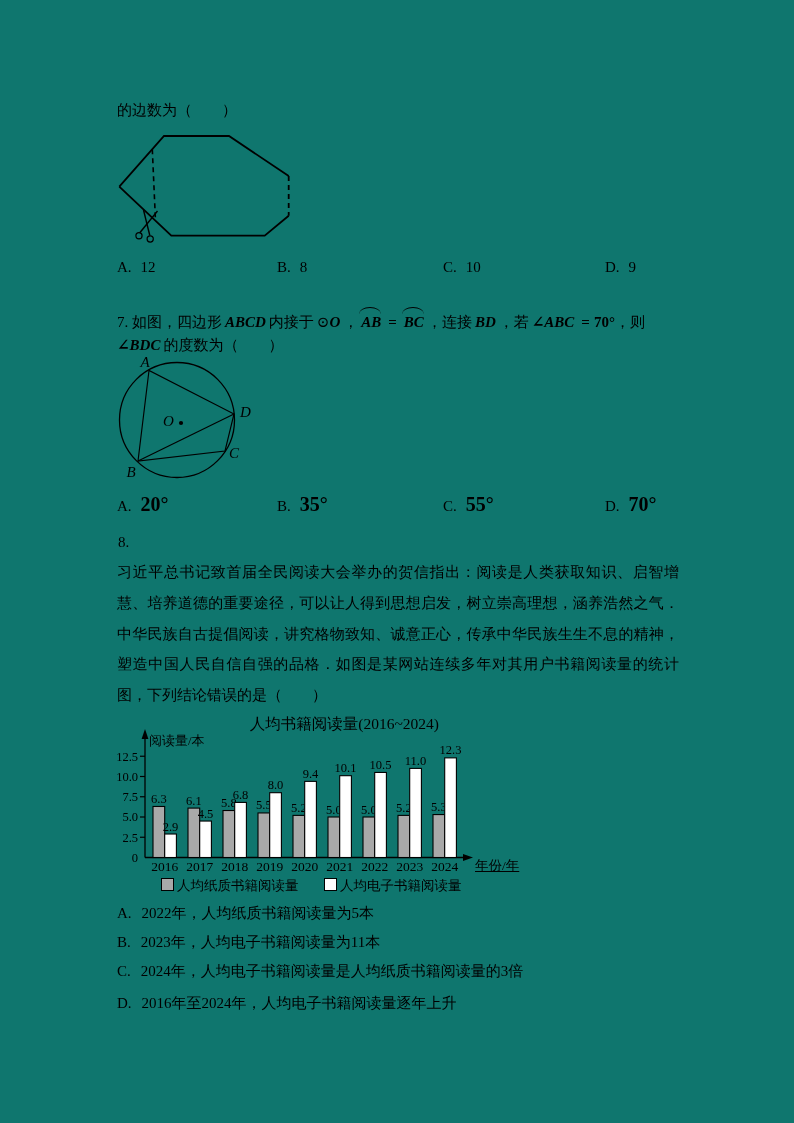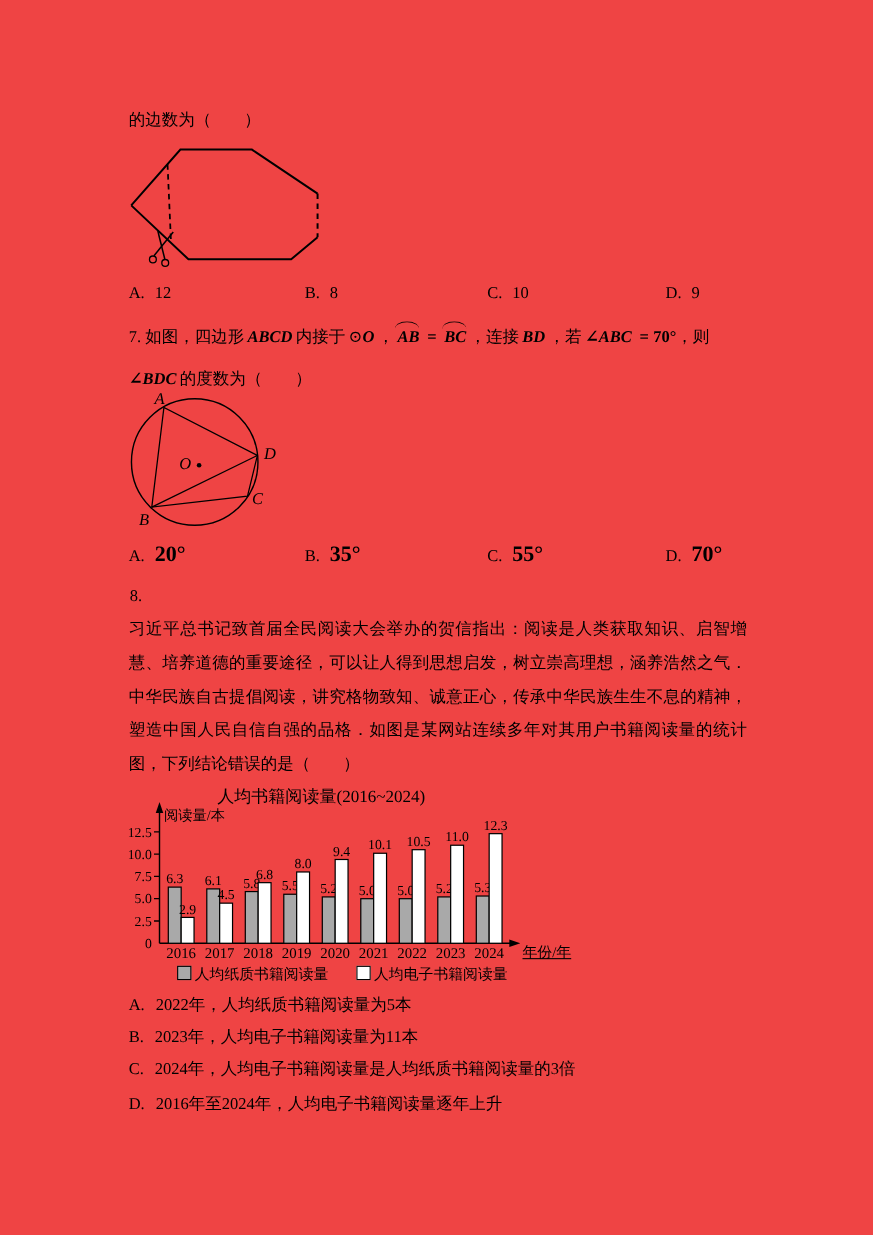--- a/index.html
+++ b/index.html
@@ -1,41 +1,41 @@
 <!DOCTYPE html>
 <html><head>
 <meta charset="utf-8">
 <style>
   html,body{margin:0;padding:0;background:#888;}
   .page{
-    position:relative;width:794px;height:1123px;margin:0 auto;background:#ef4444;
+    position:relative;width:794px;height:1123px;margin:0 auto;background:#0f766e;
     font-family:"Liberation Serif","DejaVu Serif",serif;color:#000;font-size:15px;
     overflow:hidden;
   }
   .abs{position:absolute;}
   .stem{line-height:22px;white-space:nowrap;}
-  .mi{font-style:italic;font-weight:bold;padding:0 3px;}
+  .mi{font-style:italic;font-weight:bold;padding:0 3px;margin-top:15px;}
   .mb{font-weight:bold;}
   .msym{padding-left:3px;}
   .meq{font-weight:bold;padding:0 4px;}
   .arc{position:relative;display:inline-block;}
   .arc::before{
     content:"";position:absolute;left:1px;right:3px;top:-4px;height:7px;
     border-top:1.4px solid #000;border-radius:50% 50% 0 0 / 7px 7px 0 0;
   }
   .opt-row span.letter{font-size:15px;}
   .opt{white-space:nowrap;}
   .opt .gap{display:inline-block;width:9px;}
   .valB{font-weight:bold;font-size:20px;}
   .para{width:562px;line-height:30.8px;text-align:justify;}
   .q8opt{white-space:nowrap;}
   .q8opt .gap{display:inline-block;width:10px;}
   
   .chart{position:absolute;left:115px;top:706px;width:430px;height:200px;}
-  .chart-title{position:absolute;left:30px;top:8px;width:294px;text-align:center;font-size:15.5px;}
+  .chart-title{position:absolute;left:30px;top:8px;width:294px;text-align:right;font-size:15.5px;}
   .chart-ylabel{position:absolute;left:34px;top:26px;font-size:13px;}
   .chart-xlabel{position:absolute;left:360px;top:151px;font-size:13.5px;text-decoration:underline;}
   #chart-svg{position:absolute;left:0;top:0;}
   #chart-svg text{font-family:"Liberation Serif","DejaVu Serif",serif;fill:#000;}
   .legend-item{position:absolute;top:172px;height:14px;white-space:nowrap;font-size:13.5px;line-height:14px;margin-left:24px;}
   .swatch{display:inline-block;width:11px;height:11px;border:1.2px solid #000;vertical-align:-1px;margin-right:3px;background:#fff;}
   svg .ln{stroke:#000;fill:none;}
 </style>
 </head>
 <body>

